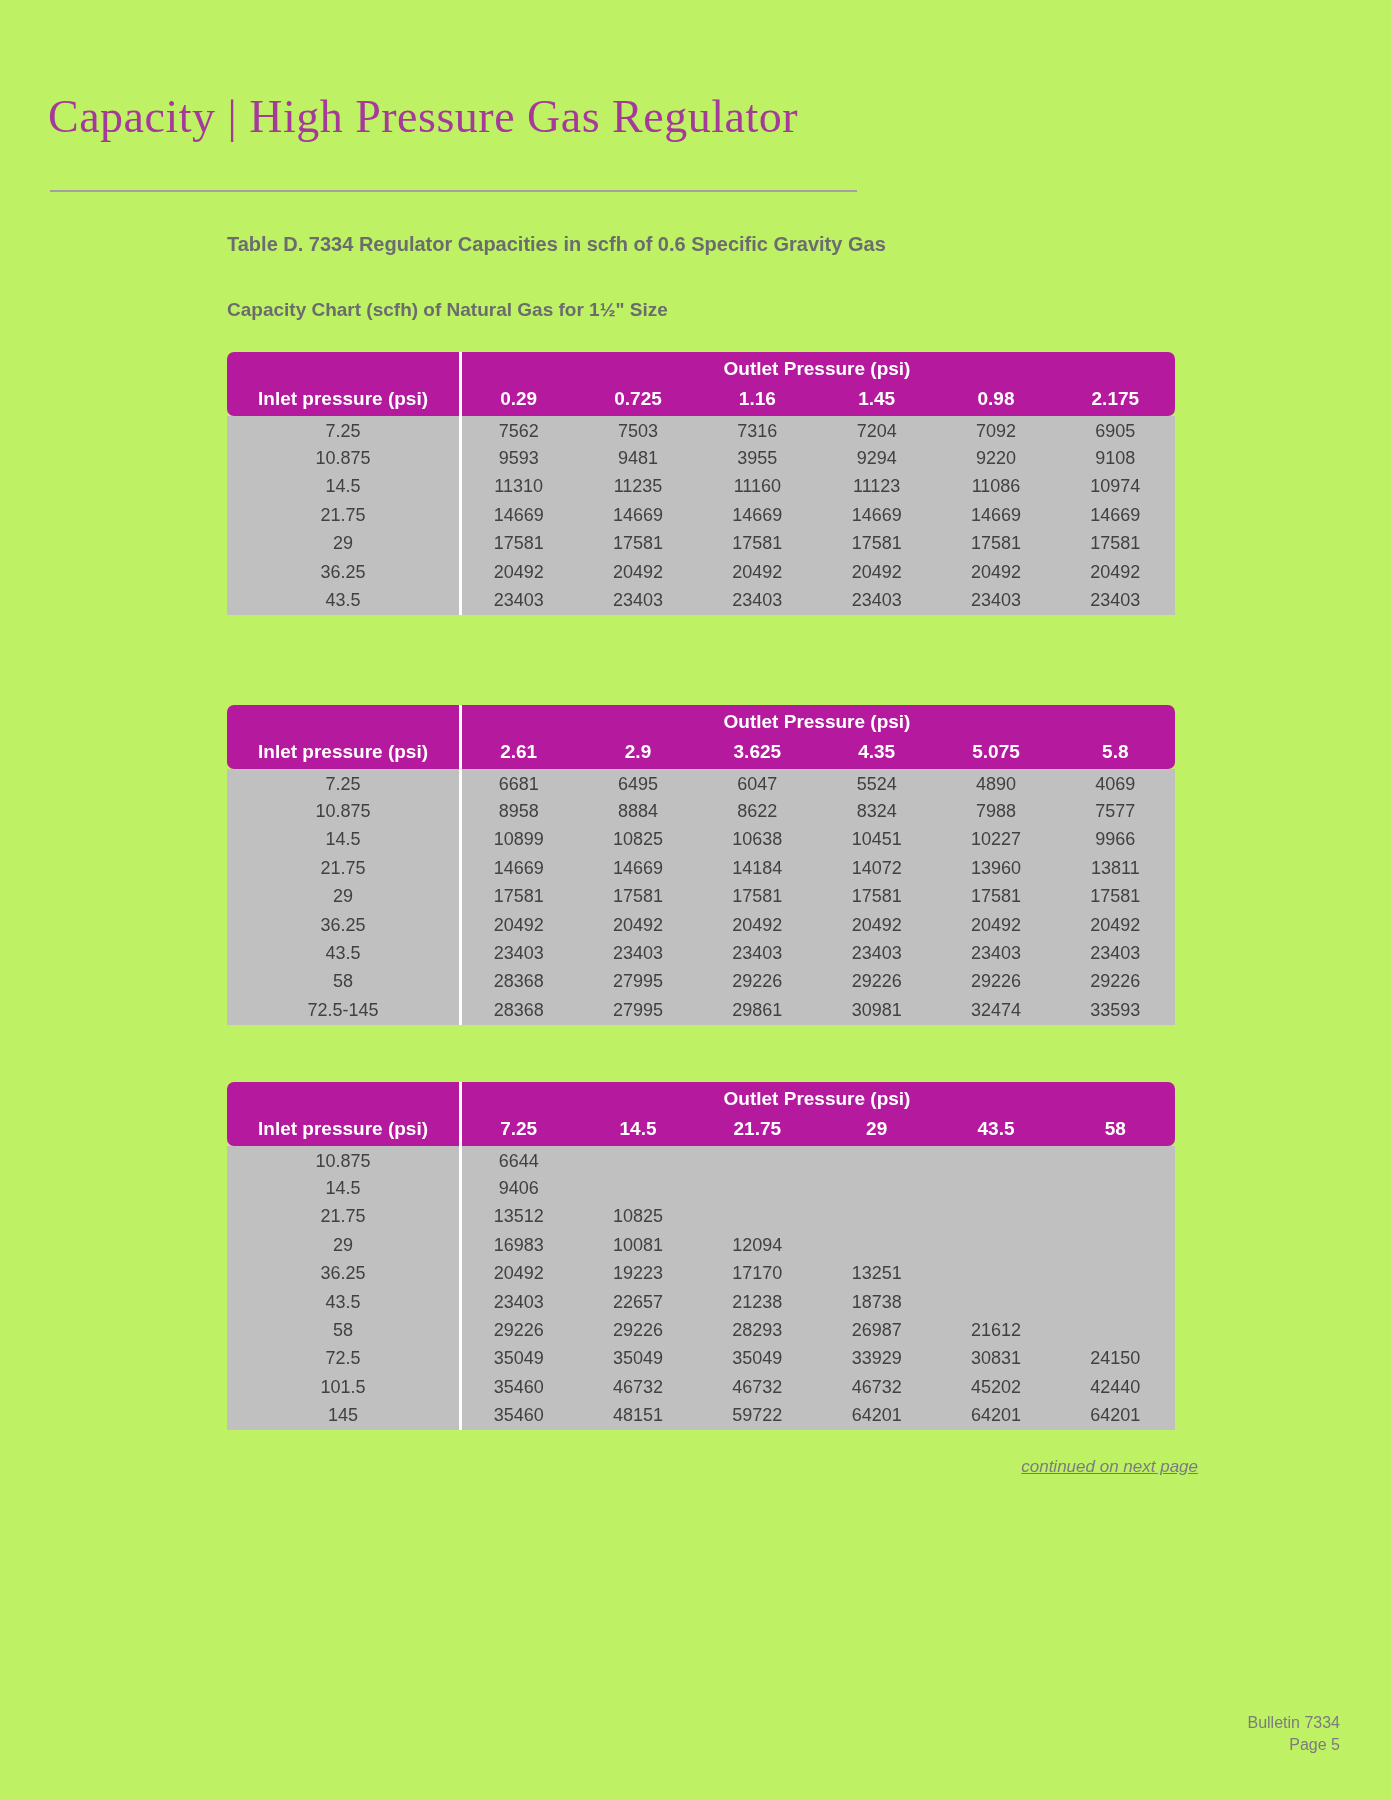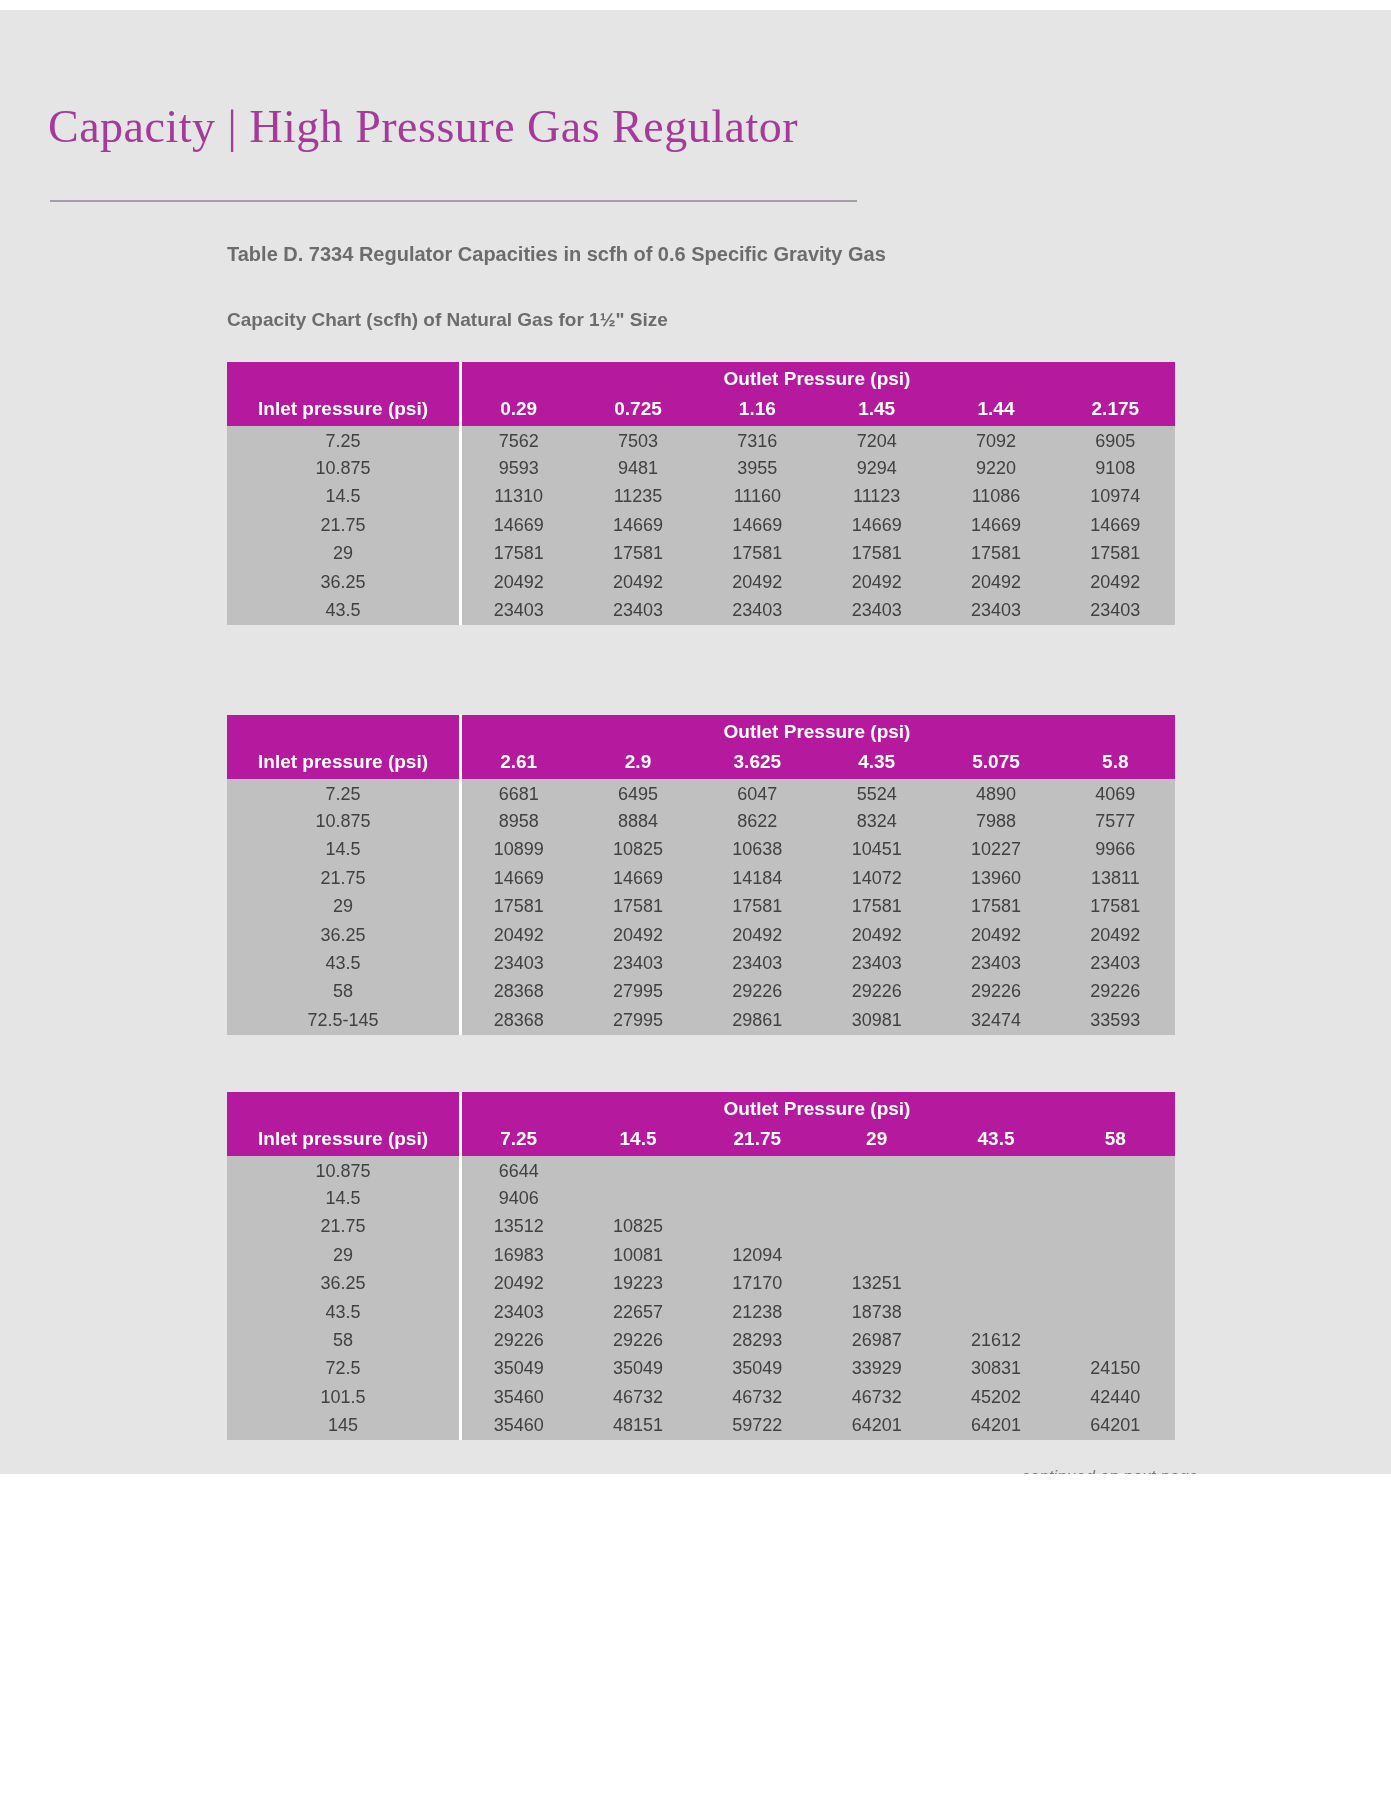--- a/index.html
+++ b/index.html
@@ -1,20 +1,20 @@
 <!DOCTYPE html>
 <html><head>
 <meta charset="utf-8">
 <style>
   * { margin:0; padding:0; box-sizing:border-box; }
   html,body { background:#ffffff; }
   body { font-family:"Liberation Sans", sans-serif; }
   .page {
-    position:relative; width:1391px; height:1464px; background:#e5e5e5;
-    overflow:hidden; margin:10px auto;
+    position:relative; width:1391px; height:1800px; background:#bef264;
+    overflow:hidden; margin:0 auto;
   }
   .page-title {
     position:absolute; left:48px; top:90px;
     font-family:"Liberation Serif", serif; font-weight:400;
     font-size:46px; letter-spacing:0.5px; color:#a53a9a; white-space:nowrap;
   }
   .title-rule {
     position:absolute; left:50px; top:190px; width:807px; height:2px;
     background:#a79ca9;
   }
@@ -23,21 +23,21 @@
     color:#6b6c6e; font-weight:bold;
   }
   .doc-heading.h1 { top:233px; font-size:20px; }
   .doc-heading.h2 { top:299px; font-size:19px; }
 
   .captable { position:absolute; left:227px; width:948px; }
   .captable .divider {
     position:absolute; left:232px; top:0; bottom:0; width:3px;
     background:#ffffff; z-index:2;
   }
-  .thead { background:#b5199e; color:#ffffff; font-weight:bold; }
+  .thead { background:#b5199e; color:#ffffff; font-weight:bold;border-radius:7px; }
   .grid-row {
     display:grid; grid-template-columns:232px repeat(6, 1fr);
     align-items:center; text-align:center;
   }
   .thead .r1 { height:34px; font-size:19px; }
   .thead .r2 { height:30px; font-size:19px; }
   .thead .outlet { grid-column:2 / 8; }
   .thead .inlet { grid-column:1; padding-bottom:4px; }
   .thead .r2 .col-label { padding-bottom:4px; }
   .tbody { background:#c1c0c0; color:#414143; font-size:18px; }
@@ -69,21 +69,21 @@
         <div class="grid-row r1">
           <div class="corner"></div>
           <div class="outlet">Outlet Pressure (psi)</div>
         </div>
         <div class="grid-row r2">
           <div class="inlet">Inlet pressure (psi)</div>
           <div class="col-label">0.29</div>
           <div class="col-label">0.725</div>
           <div class="col-label">1.16</div>
           <div class="col-label">1.45</div>
-          <div class="col-label">1.44</div>
+          <div class="col-label">0.98</div>
           <div class="col-label">2.175</div>
         </div>
       </div>
       <div class="tbody">
         <div class="grid-row">
           <div class="cell inlet-cell">7.25</div>
           <div class="cell">7562</div>
           <div class="cell">7503</div>
           <div class="cell">7316</div>
           <div class="cell">7204</div>

